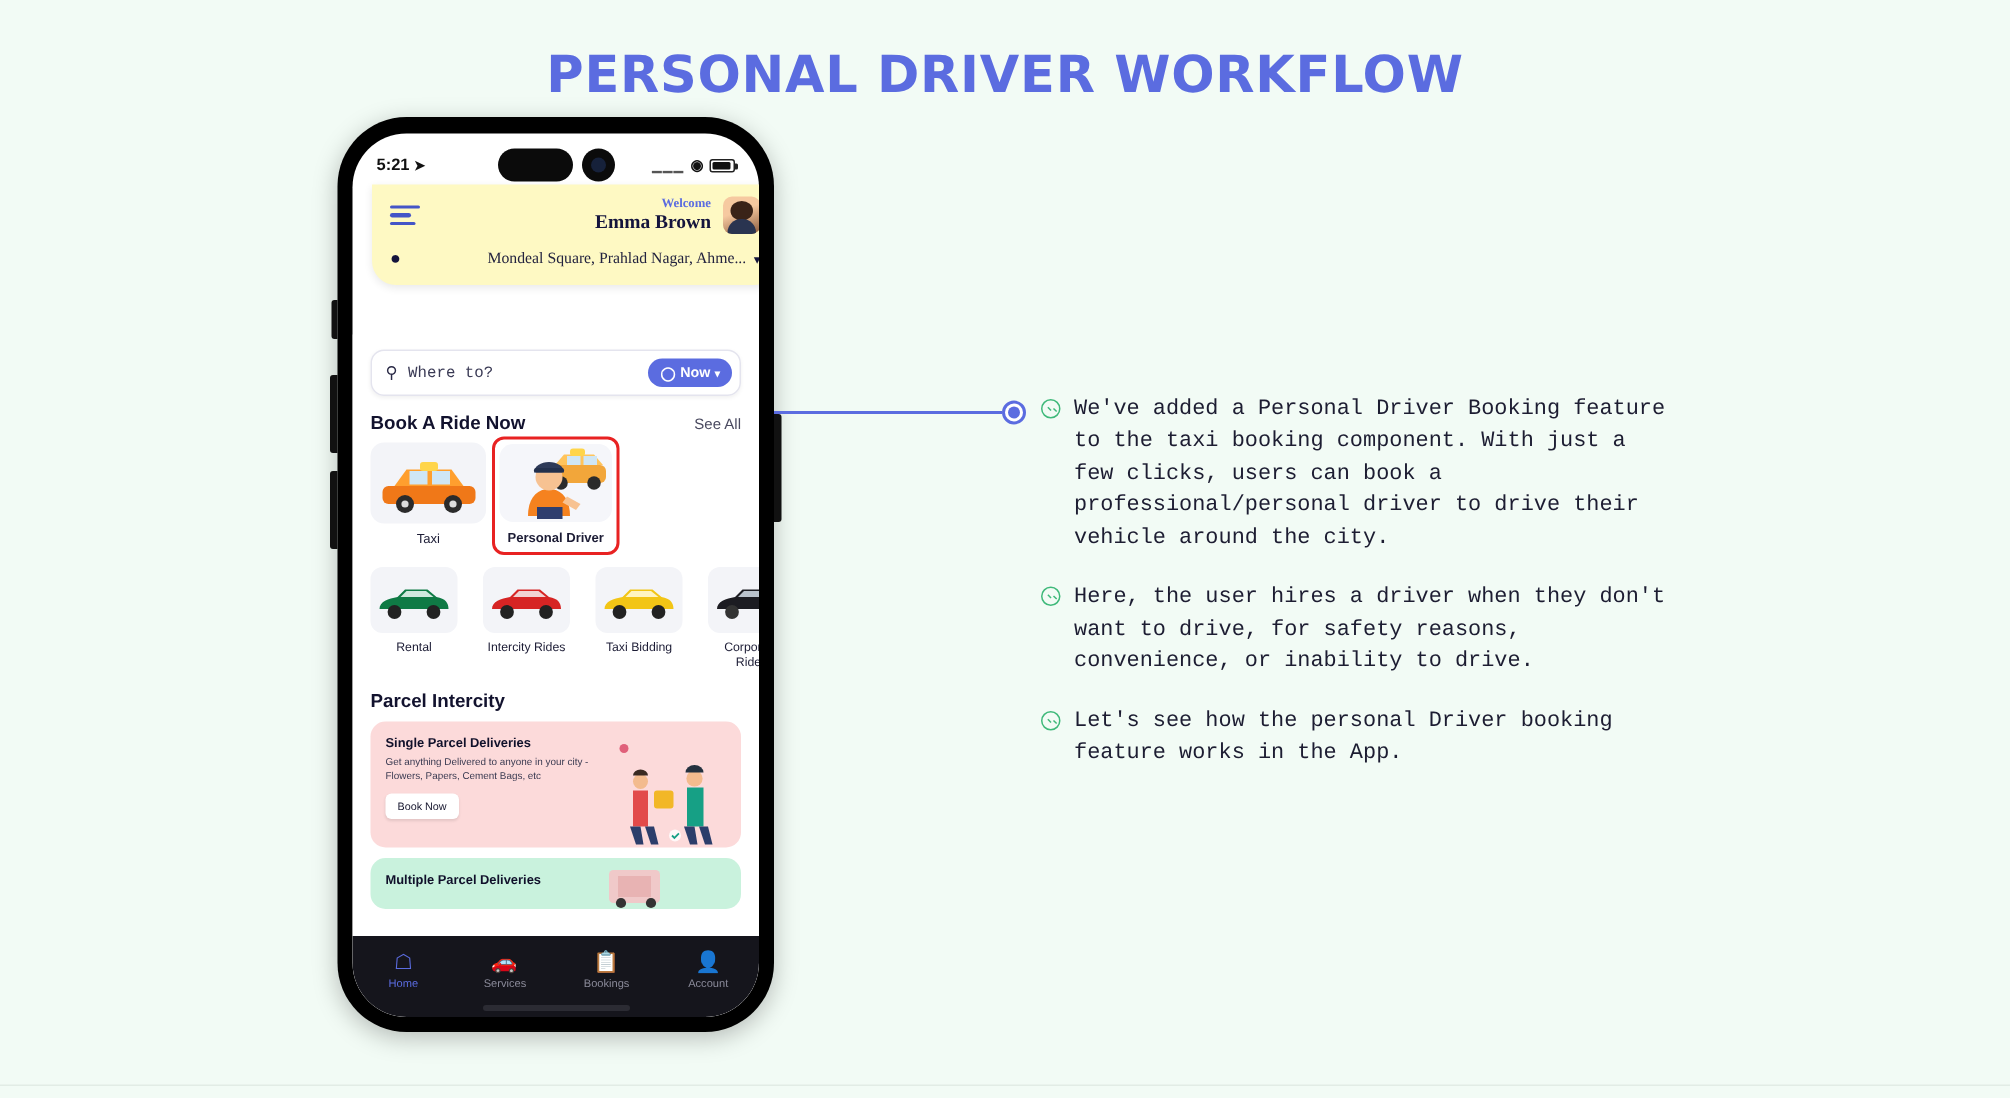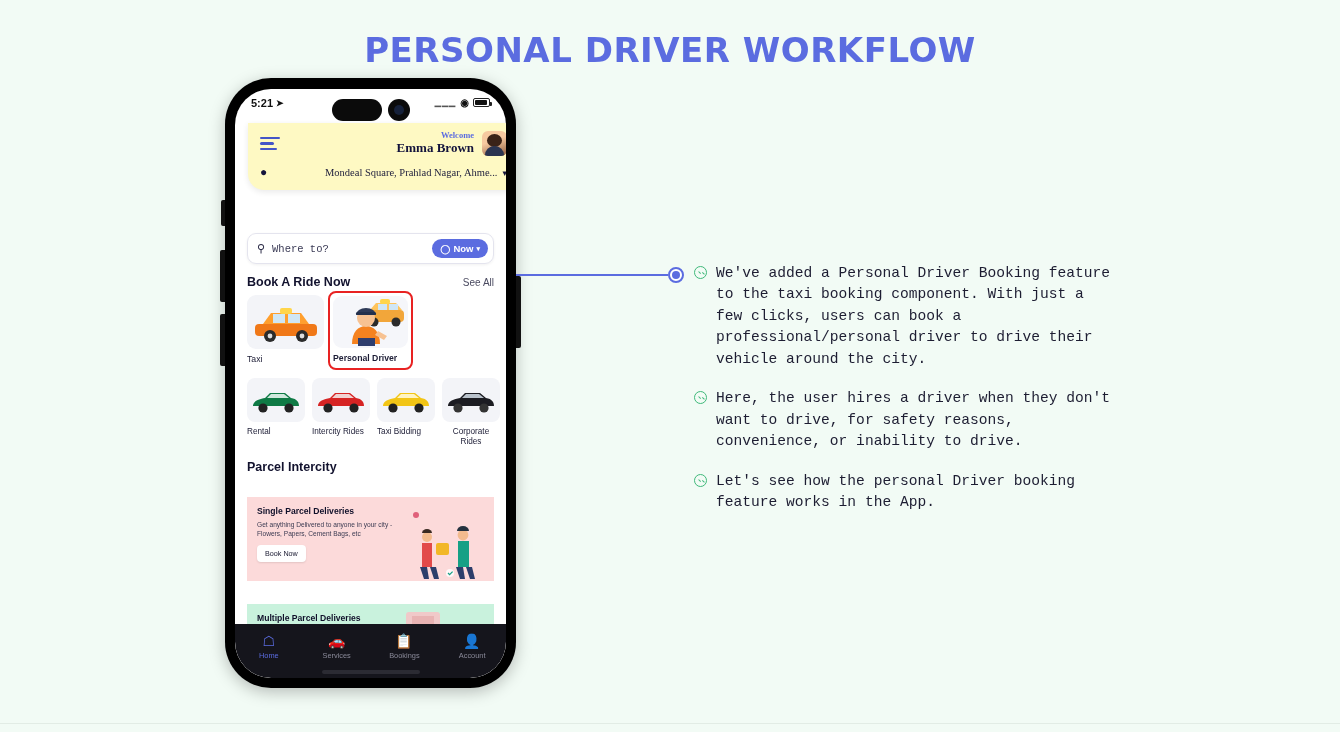--- a/index.html
+++ b/index.html
@@ -48,21 +48,21 @@
     position: absolute; top: 9px; left: 50%; transform: translateX(-50%);
     width: 92px; height: 24px; display: flex; gap: 6px; align-items: center;
     justify-content: center;
   }
   .notch .pill { width: 50px; height: 22px; background: #0b0b0b; border-radius: 12px; }
   .notch .dot { width: 22px; height: 22px; background: #0b0b0b; border-radius: 50%; position: relative; }
   .notch .dot::after { content:""; position:absolute; inset:6px; border-radius:50%; background:#16213a; }
 
   .statusbar {
     position: absolute; top: 0; left: 0; width: 100%; height: 34px;
-    display: flex; align-items: flex-start; justify-content: space-between;
+    display: flex; align-items: center; justify-content: space-between;
     padding: 8px 16px 0 16px;
     font-size: 11px; font-weight: bold; color: #111;
   }
   .sb-left { display: flex; align-items: center; gap: 3px; }
   .sb-right { display: flex; align-items: center; gap: 4px; font-size: 8px; }
   .bat { width: 17px; height: 9px; border: 1px solid #222; border-radius: 2px; position: relative; }
   .bat::after { content:""; position:absolute; left:1px; top:1px; bottom:1px; right:2px; background:#111; border-radius:1px;}
   .bat::before { content:""; position:absolute; right:-3px; top:2.5px; width:2px; height:4px; background:#222; border-radius:0 1px 1px 0;}
 
   
@@ -118,44 +118,44 @@
   .now-pill .clk { font-size: 9px; }
 
   .sec-head { display: flex; align-items: baseline; margin: 11px 12px 0 12px; }
   .sec-title { font-size: 12.5px; font-weight: bold; color: #12122e; }
   .see-all { margin-left: auto; font-size: 10px; color: #4a4a60; }
 
   .tiles {
     display: grid; grid-template-columns: repeat(3, 1fr);
     gap: 8px; margin: 6px 12px 0 12px;
   }
-  .tile { display: flex; flex-direction: column; align-items: flex-start; }
+  .tile { display: flex; flex-direction: column; align-items: center; }
   .tile-art {
     width: 100%; height: 54px; border-radius: 9px;
     background: #f3f4f8; display: flex; align-items: center; justify-content: center;
     overflow: hidden;
   }
   .tile-label { font-size: 8.7px; color: #1c1c35; margin-top: 5px; text-align: center; line-height: 1.22; }
   .tile.highlight {
     border: 2px solid #e82222; border-radius: 8px; padding: 3px 3px 4px 3px;
     margin: -4px -4px -5px -4px;
   }
   .tile.highlight .tile-art { background: #f5f6fa; height: 52px; }
   .tile.highlight .tile-label { font-weight: bold; }
 
   .tiles2 {
     display: grid; grid-template-columns: repeat(4, 1fr);
-    gap: 7px; margin: 13px 12px 0 12px;
+    gap: 17px; margin: 13px 12px 0 12px;
   }
   .tiles2 .tile-art { height: 44px; border-radius: 8px; background: #f3f4f8; }
   .tiles2 .tile-label { font-size: 8.2px; }
 
   .parcel-title { font-size: 12.5px; font-weight: bold; color: #12122e; margin: 13px 12px 0 12px; }
   .parcel-card {
-    margin: 23px 12px 0 12px; height: 84px; border-radius: 0;
+    margin: 7px 12px 0 12px; height: 84px; border-radius: 10px;
     background: #fcdada; position: relative; overflow: hidden; padding: 9px 10px;
   }
   .parcel-card.green { background: #c9f2dd; height: 34px; }
   .pc-title { font-size: 8.6px; font-weight: bold; color: #10102a; }
   .pc-sub { font-size: 6.6px; color: #3b3b52; margin-top: 4px; width: 60%; line-height: 1.4; }
   .pc-btn {
     margin-top: 7px; display: inline-block; background: #fff; color: #17172f;
     font-size: 7.2px; border-radius: 4px; padding: 4px 8px; box-shadow: 0 1px 2px rgba(0,0,0,0.1);
   }
   .pc-art { position: absolute; right: 6px; bottom: 0; width: 96px; height: 74px; }

